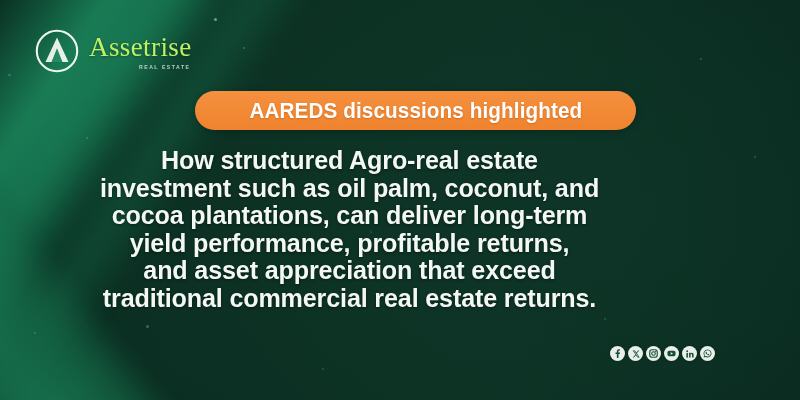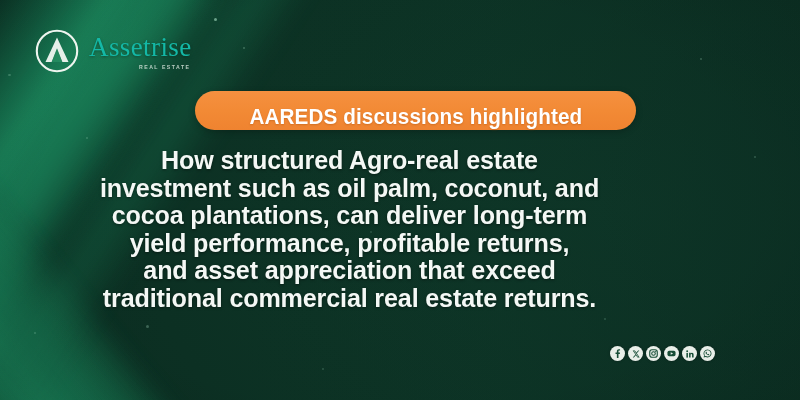--- a/index.html
+++ b/index.html
@@ -129,21 +129,21 @@
     display: flex;
     flex-direction: column;
     align-items: flex-start;
     padding-top: 2px;
   }
 
   .logo-name {
     font-family: "Liberation Serif", serif;
     font-size: 27px;
     font-weight: 400;
-    color: #14b8a6;
+    color: #bef264;
     letter-spacing: 0.4px;
     line-height: 1;
     text-shadow: 0 1px 3px rgba(0,0,0,0.35);
   }
 
   .logo-sub {
     font-family: "Liberation Sans", sans-serif;
     font-size: 5.2px;
     font-weight: 700;
     letter-spacing: 1.5px;
@@ -157,21 +157,21 @@
   
   .badge {
     position: absolute;
     left: 195px;
     top: 91px;
     width: 441px;
     height: 39px;
     border-radius: 22px;
     background: linear-gradient(180deg, #f59040 0%, #f28a35 50%, #ef8330 100%);
     display: flex;
-    align-items: flex-end;
+    align-items: center;
     justify-content: center;
     box-shadow: 0 2px 7px rgba(0,0,0,0.22);
   }
 
   .badge-text {
     font-family: "Liberation Sans", sans-serif;
     font-weight: 700;
     font-size: 22.5px;
     color: #ffffff;
     letter-spacing: 0.1px;

